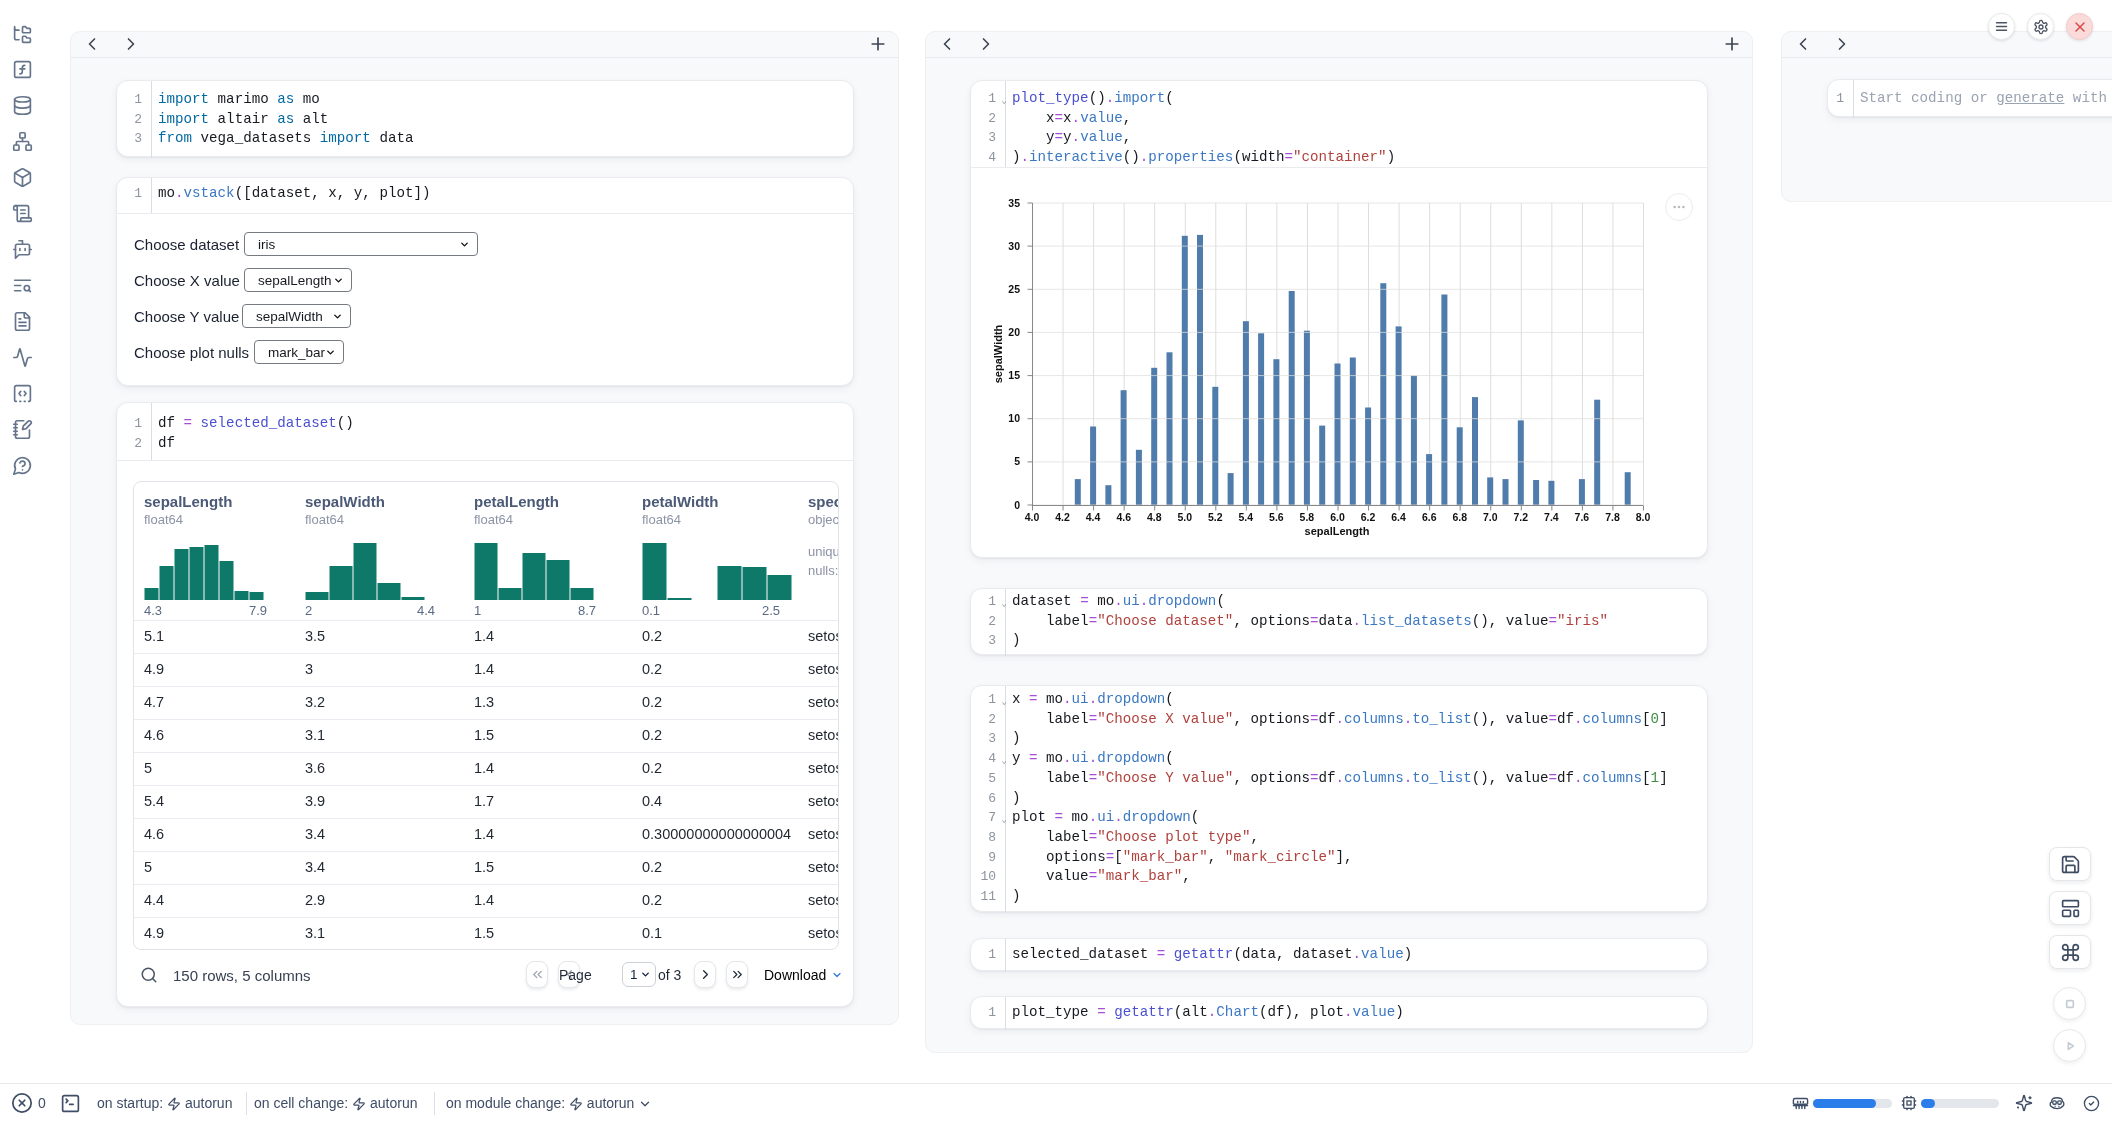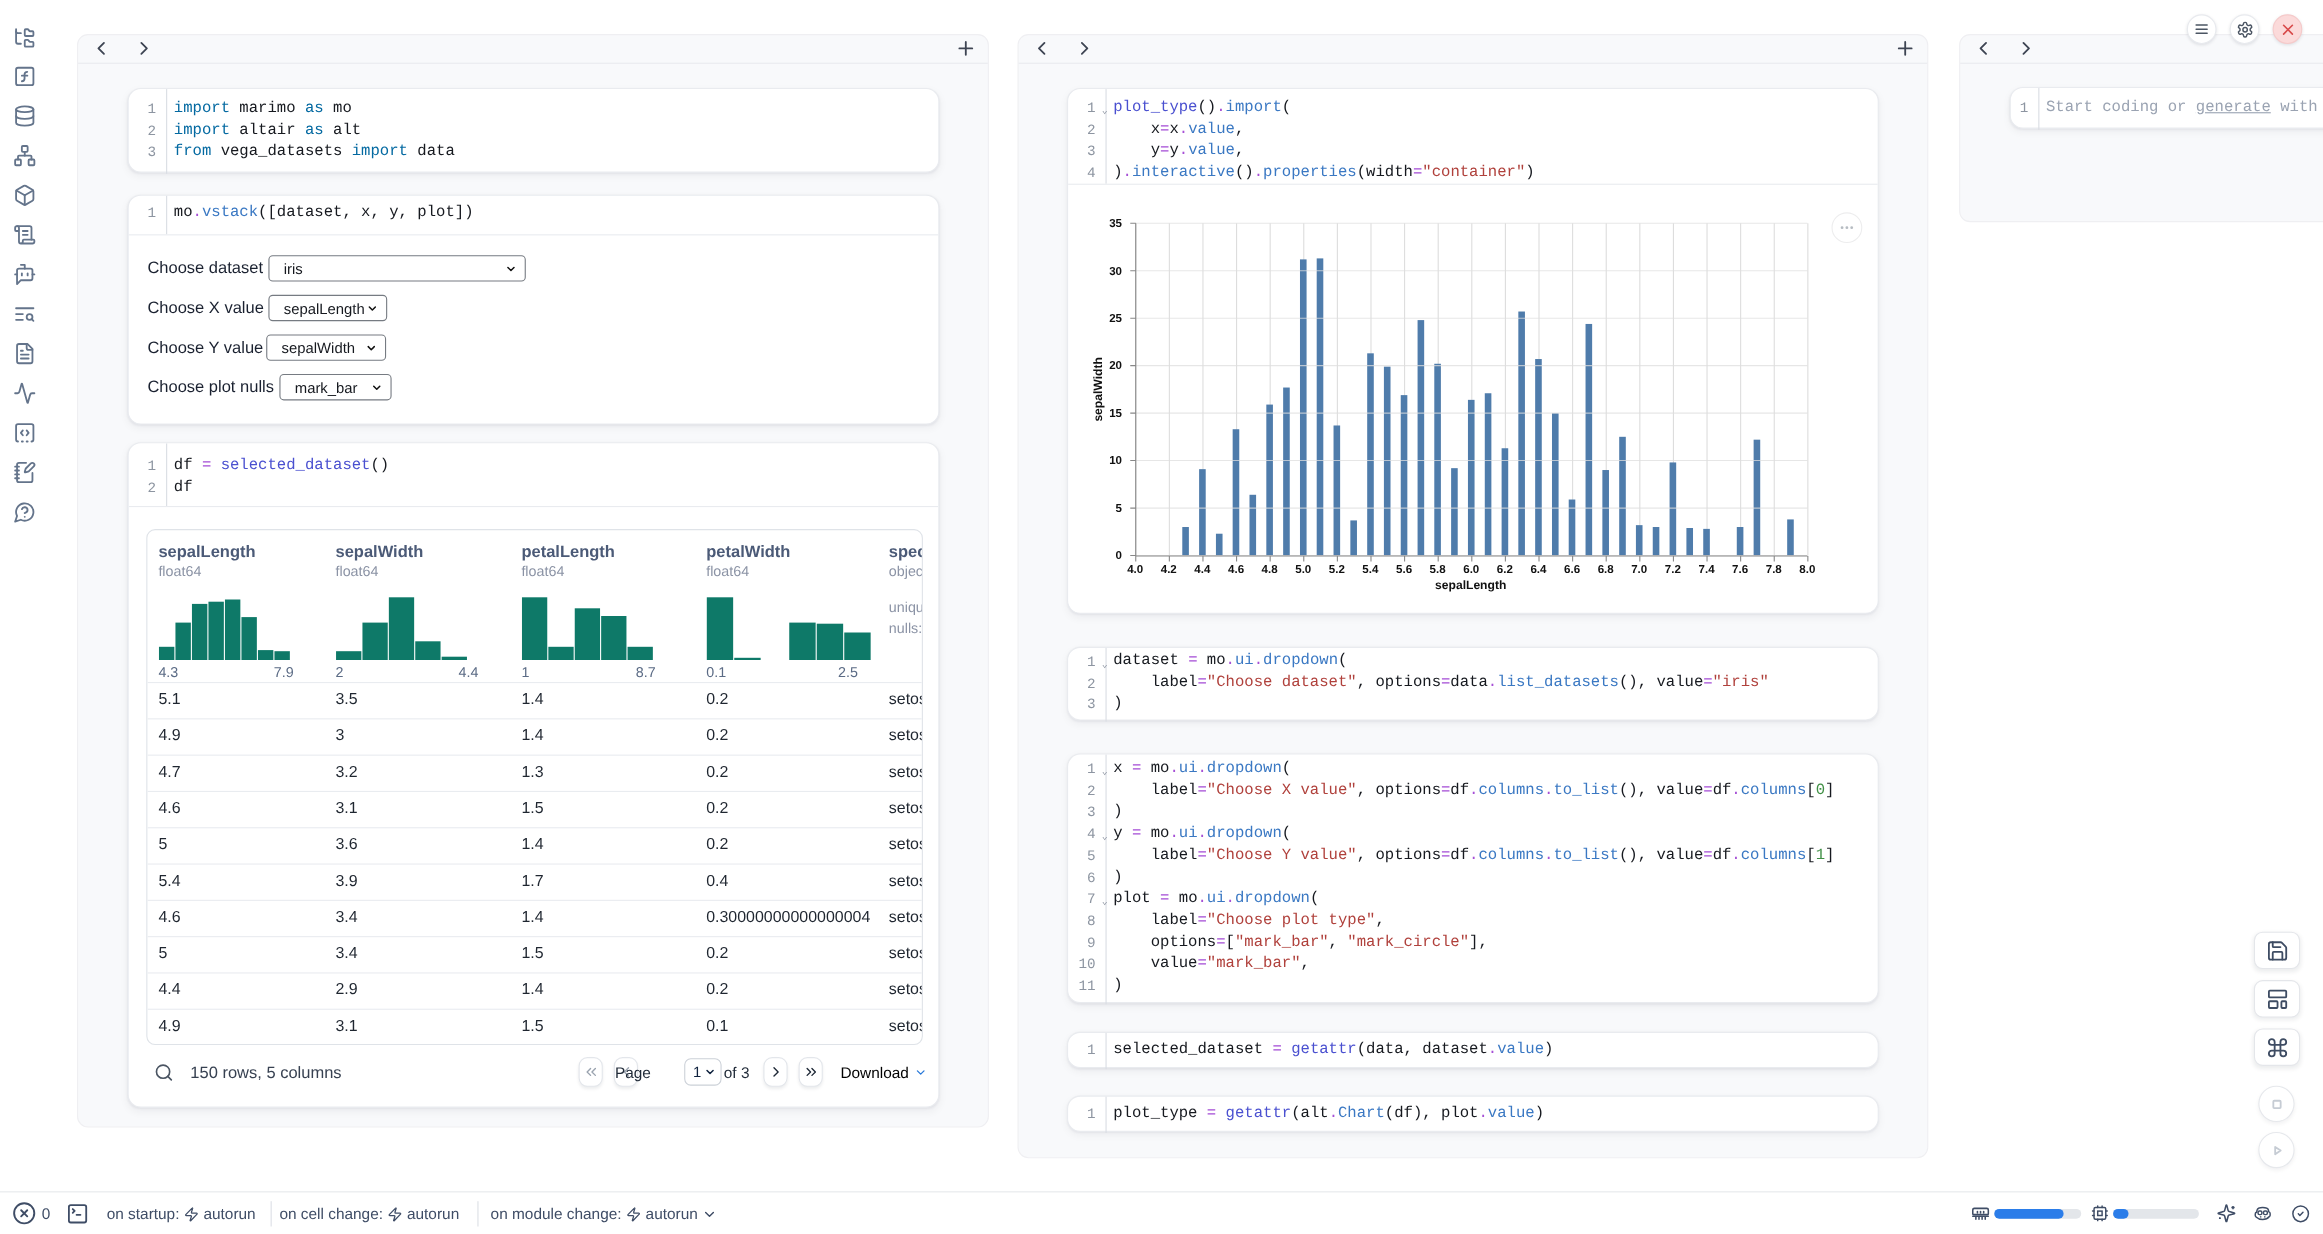--- a/index.html
+++ b/index.html
@@ -221,21 +221,21 @@
 <div class="lbl" style="left:17px;top:174px;transform:translateY(-50%)">Choose plot nulls</div>
 <div class="selbox" style="left:127px;top:54px;width:234px">iris<svg class="car" width="11" height="11" viewBox="0 0 24 24" fill="none" stroke="#111" stroke-width="3" stroke-linecap="round" stroke-linejoin="round">
         <path d="m6 9 6 6 6-6"></path>
       </svg></div>
 <div class="selbox" style="left:127px;top:90px;width:108px">sepalLength<svg class="car" width="11" height="11" viewBox="0 0 24 24" fill="none" stroke="#111" stroke-width="3" stroke-linecap="round" stroke-linejoin="round">
         <path d="m6 9 6 6 6-6"></path>
       </svg></div>
 <div class="selbox" style="left:125px;top:126px;width:109px">sepalWidth<svg class="car" width="11" height="11" viewBox="0 0 24 24" fill="none" stroke="#111" stroke-width="3" stroke-linecap="round" stroke-linejoin="round">
         <path d="m6 9 6 6 6-6"></path>
       </svg></div>
-<div class="selbox" style="left:137px;top:162px;width:102px">mark_bar<svg class="car" width="11" height="11" viewBox="0 0 24 24" fill="none" stroke="#111" stroke-width="3" stroke-linecap="round" stroke-linejoin="round">
+<div class="selbox" style="left:137px;top:162px;width:90px">mark_bar<svg class="car" width="11" height="11" viewBox="0 0 24 24" fill="none" stroke="#111" stroke-width="3" stroke-linecap="round" stroke-linejoin="round">
         <path d="m6 9 6 6 6-6"></path>
       </svg></div>
 </div>
 <div class="cell" style="left:116px;top:402px;width:738px;height:605px;overflow:hidden">
 <div class="gut" style="height:57px"></div>
 <div class="code" style="position:absolute;left:0;top:11px;right:0">
 <div class="cl"><span class="ln">1</span><span class="cd">df <span class="vi">=</span> <span class="ind">selected_dataset</span>()</span></div>
 <div class="cl"><span class="ln">2</span><span class="cd">df</span></div>
 </div>
 <div style="position:absolute;left:0;right:0;top:57px;border-top:1px solid #e9ebef"></div>

